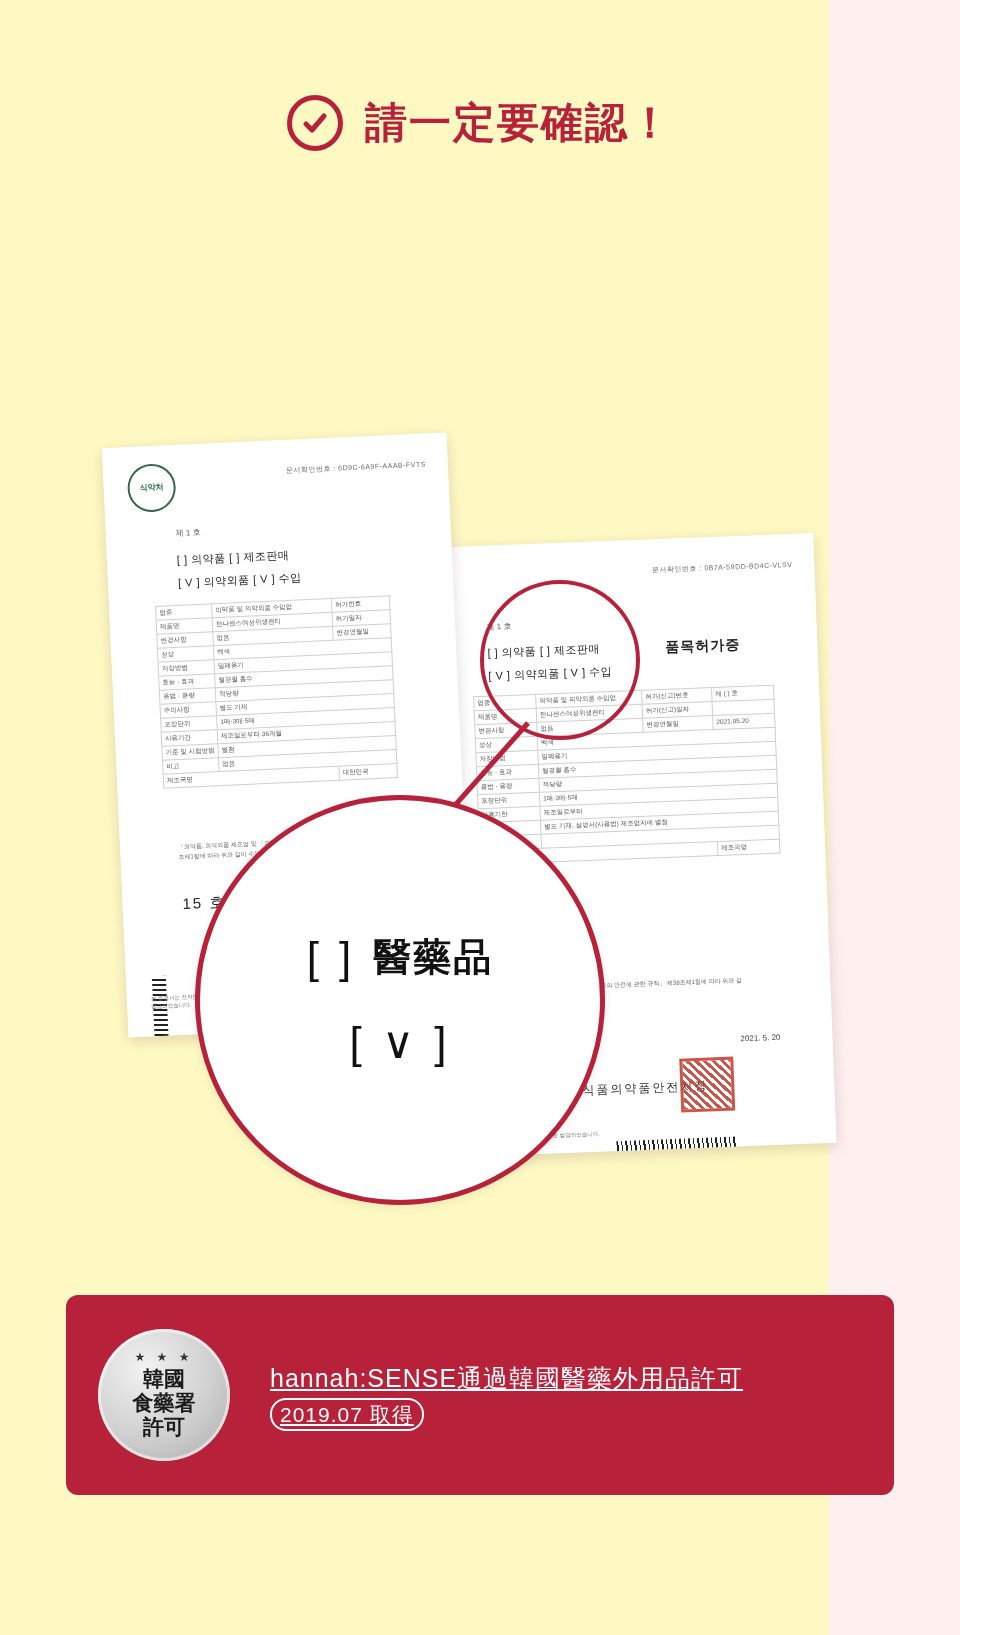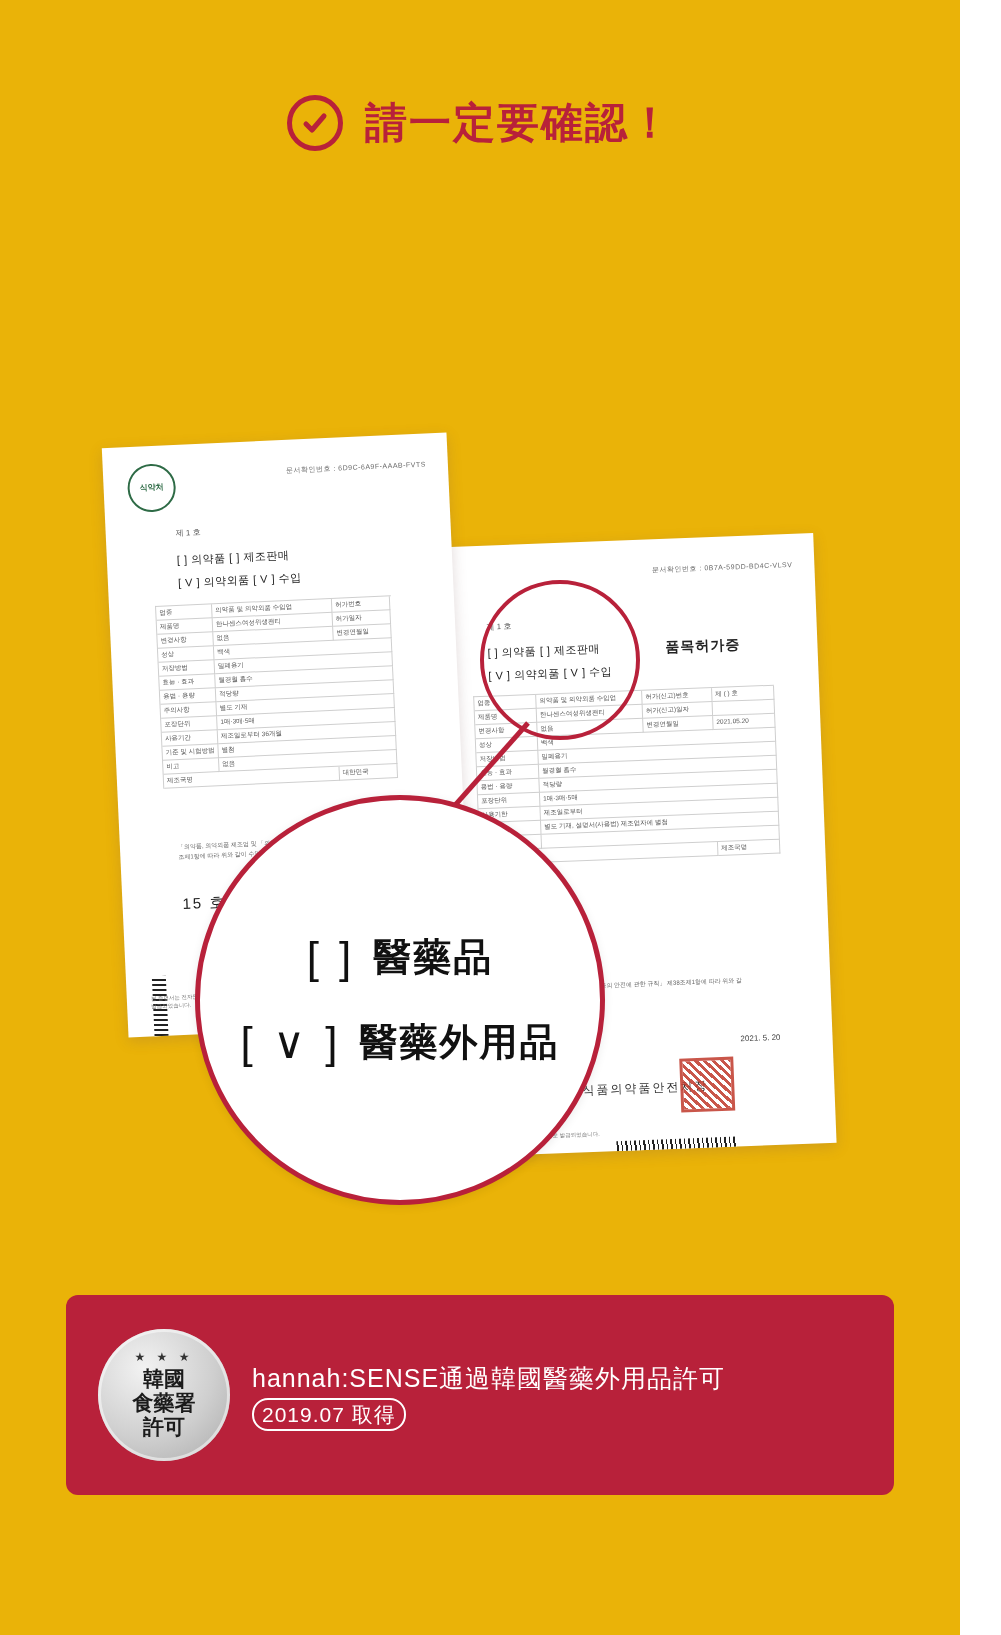--- a/index.html
+++ b/index.html
@@ -9,22 +9,22 @@
     font-family:"Liberation Sans","DejaVu Sans",sans-serif;
     position:relative;
     overflow:hidden;
   }
   
   .page-edge{
     position:absolute;top:0;right:0;width:41px;height:100%;
     background:#ffffff;
   }
   .canvas{
-    position:absolute;top:0;left:0;width:960px;height:1635px;
-    background:#eab308;
+    position:absolute;top:0;left:0;width:829px;height:1635px;
+    background:#fef9c3;
   }
 
   
   .header-check{
     position:absolute;top:95px;left:0;width:960px;
     display:flex;align-items:center;justify-content:center;gap:22px;
   }
   .check-circle{
     width:56px;height:56px;border-radius:50%;
     border:5px solid #b8213a;
@@ -186,22 +186,23 @@
     margin-left:32px;flex:none;
     background:radial-gradient(circle at 35% 30%,#f2f2f2 0%,#cfcfcf 55%,#a9a9a9 100%);
     display:flex;flex-direction:column;align-items:center;justify-content:center;
     color:#1b1b1b;font-weight:bold;line-height:1.15;text-align:center;
     box-shadow:inset 0 0 0 3px rgba(255,255,255,.5);
     position:relative;
   }
   .badge .stars{font-size:12px;letter-spacing:4px;margin-bottom:2px;color:#333;}
   .badge .bl{font-size:21px;}
   .banner-text{
-    margin-left:22px;color:#ffffff;font-size:25px;line-height:1.55;
+    margin-left:40px;color:#ffffff;font-size:25px;line-height:1.55;
     letter-spacing:1px;
+    text-decoration:underline;
   }
   .banner-text .row{display:flex;align-items:center;gap:10px;}
   .date-chip{
     display:inline-block;border:2px solid #ffffff;border-radius:16px;
     padding:2px 8px;font-size:21px;line-height:1.2;
   }
 </style>
 </head>
 <body>
 
@@ -375,21 +376,20 @@
       <line x1="198" y1="8" x2="72" y2="150" stroke="#b8213a" stroke-width="5"></line>
     </svg>
 
     <div class="lens-big">
       <div class="lens-line">
         <span class="bracket">[      ]</span>
         <span>醫藥品</span>
       </div>
       <div class="lens-line">
         <span class="bracket">[  ∨  ]</span>
-        <span>醫藥外用品</span>
       </div>
     </div>
   </div>
 
   <div class="banner">
     <div class="badge">
       <span class="stars">★ ★ ★</span>
       <span class="bl">韓國</span>
       <span class="bl">食藥署</span>
       <span class="bl">許可</span>

